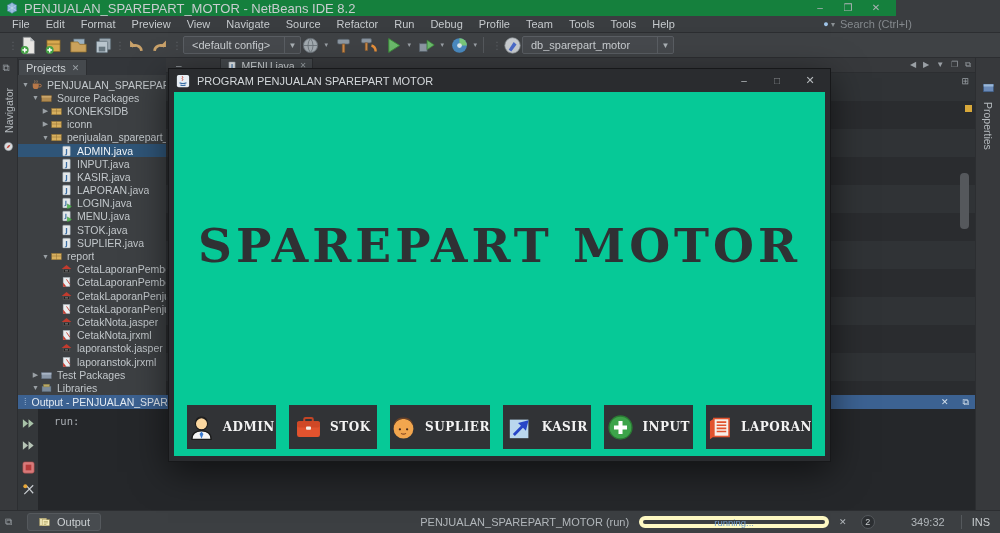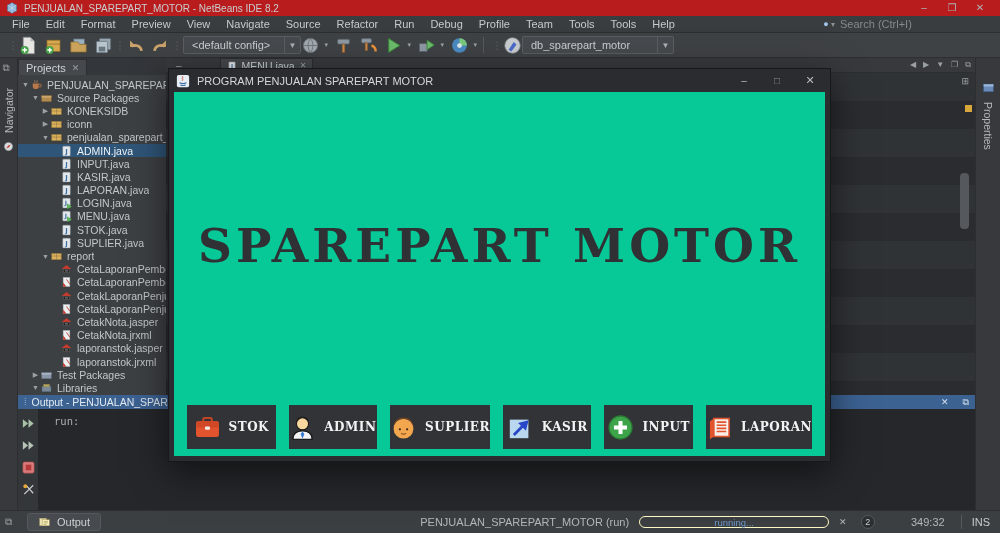--- a/index.html
+++ b/index.html
@@ -5,22 +5,22 @@
   * { margin:0; padding:0; box-sizing:border-box; }
   html,body { background:#222; }
   .screen {
     position:relative; width:1000px; height:533px; overflow:hidden;
     background:#3a3d40; font-family:"Liberation Sans", sans-serif; color:#c4c8cb;
     -webkit-font-smoothing:antialiased;
   }
   svg { display:block; width:100%; height:100%; }
 
   
-  .titlebar { position:absolute; left:0; top:0; width:1000px; height:16px; background:#b91c1c;
-    display:flex; align-items:center; padding:0 6px; font-size:10px; color:#c9cdd0; }
+  .titlebar { position:absolute; left:0; top:0; width:896px; height:16px; background:#15803d;
+    display:flex; align-items:center; padding:0 6px; font-size:13px; color:#c9cdd0; }
   .titlebar .app-ic { width:12px; height:12px; margin-right:6px; }
   .titlebar .spacer { flex:1; }
   .winbtn { width:28px; text-align:center; color:#aeb2b6; font-size:10px; line-height:16px; }
   .winbtn.min::before { content:"–"; }
   .winbtn.max::before { content:"❐"; }
   .winbtn.close::before { content:"✕"; }
 
   
   .menubar { position:absolute; left:0; top:16px; width:1000px; height:17px; background:#3a3d40;
     display:flex; align-items:center; font-size:11px; color:#c6cacd; border-bottom:1px solid #2c2e31; }
@@ -102,21 +102,21 @@
   .ocontent { flex:1; padding:6px 0 0 16px; font-family:"DejaVu Sans Mono", monospace; font-size:10.5px; color:#a9aeb3; }
 
   
   .statusbar { position:absolute; left:0; top:510px; width:1000px; height:23px; background:#3c3f42; border-top:1px solid #2c2e31;
     display:flex; align-items:center; font-size:11px; color:#b2b7bb; }
   .sb-dock { width:14px; height:12px; margin:0 8px 0 5px; color:#9aa0a5; font-size:10px; }
   .sb-outbtn { height:18px; background:#474b4f; border:1px solid #55595d; border-radius:3px; display:flex; align-items:center; gap:6px; padding:0 10px; color:#ccd0d3; }
   .sb-outbtn .oic { width:13px; height:12px; }
   .sb-spacer { flex:1; }
   .sb-proc { color:#b2b7bb; }
-  .sb-progress { width:190px; height:12px; border:1px solid #fef9c3; border-radius:7px; margin:0 10px;
+  .sb-progress { width:190px; height:12px; border:4px solid #fef9c3; border-radius:7px; margin:0 10px;
     display:flex; align-items:center; justify-content:center; font-size:9.5px; color:#6d98c9; }
   .sb-x { color:#b2b7bb; font-size:9px; margin-right:14px; }
   .sb-badge { width:14px; height:14px; border-radius:50%; background:#2c2f32; border:1px solid #55595d;
     display:flex; align-items:center; justify-content:center; font-size:9px; color:#c9cdd0; margin-right:24px; }
   .sb-pos { width:46px; text-align:right; margin-right:16px; }
   .sb-div { width:1px; height:14px; background:#55595d; margin-right:10px; }
   .sb-ins { margin-right:10px; color:#c9cdd0; }
 
   
   .appwin { position:absolute; left:168px; top:68px; width:663px; height:394px; background:#2a2c2f;
@@ -709,39 +709,39 @@
       <span class="app-wbtn max"></span>
       <span class="app-wbtn close"></span>
     </div>
     <div class="app-content">
       <div class="app-heading">SPAREPART MOTOR</div>
       <div class="app-btnrow">
 
           <div class="app-btn">
             <span class="bic">
               <svg viewBox="0 0 24 24">
+                <path d="M3.5 22.5c0-5.2 3.8-7.5 8.5-7.5s8.5 2.3 8.5 7.5z" fill="#f4f4f4" stroke="#1a1a1a" stroke-width="1.2"></path>
+                <path d="M12 15.5l-1.7 2.3 1.7 4.2 1.7-4.2z" fill="#3a7ad0"></path>
+                <circle cx="12" cy="8.7" r="5.4" fill="#fbd7a0" stroke="#1a1a1a" stroke-width="1"></circle>
+                <path d="M6.6 8.2a5.4 5.4 0 0 1 10.8 0c.3-2-.4-6-5.4-6s-5.7 4-5.4 6z" fill="#1c1c1c"></path>
+              </svg>
+            </span>
+            <span class="blabel">ADMIN</span>
+          </div>
+
+          <div class="app-btn">
+            <span class="bic">
+              <svg viewBox="0 0 24 24">
                 <rect x="8.2" y="3.5" width="7.6" height="5" rx="1.2" fill="none" stroke="#c24526" stroke-width="1.8"></rect>
                 <rect x="1.8" y="6.5" width="20.4" height="14" rx="2" fill="#e2532e"></rect>
                 <rect x="1.8" y="6.5" width="20.4" height="5.5" rx="2" fill="#d04826"></rect>
                 <rect x="9.8" y="11" width="4.4" height="3" rx=".8" fill="#f4efe9"></rect>
               </svg>
             </span>
             <span class="blabel">STOK</span>
-          </div>
-
-          <div class="app-btn">
-            <span class="bic">
-              <svg viewBox="0 0 24 24">
-                <path d="M3.5 22.5c0-5.2 3.8-7.5 8.5-7.5s8.5 2.3 8.5 7.5z" fill="#f4f4f4" stroke="#1a1a1a" stroke-width="1.2"></path>
-                <path d="M12 15.5l-1.7 2.3 1.7 4.2 1.7-4.2z" fill="#3a7ad0"></path>
-                <circle cx="12" cy="8.7" r="5.4" fill="#fbd7a0" stroke="#1a1a1a" stroke-width="1"></circle>
-                <path d="M6.6 8.2a5.4 5.4 0 0 1 10.8 0c.3-2-.4-6-5.4-6s-5.7 4-5.4 6z" fill="#1c1c1c"></path>
-              </svg>
-            </span>
-            <span class="blabel">ADMIN</span>
           </div>
 
           <div class="app-btn">
             <span class="bic">
               <svg viewBox="0 0 24 24">
                 <circle cx="12" cy="13" r="8.8" fill="#f2a64e"></circle>
                 <path d="M3.2 13a8.8 8.8 0 0 1 17.6 0c.4-2.6-.4-10-8.8-10s-9.2 7.4-8.8 10z" fill="#6b4226"></path>
                 <circle cx="8.8" cy="13.6" r="1" fill="#46281a"></circle>
                 <circle cx="15.2" cy="13.6" r="1" fill="#46281a"></circle>
                 <path d="M9.8 17.2q2.2 1.5 4.4 0" stroke="#8a4a22" stroke-width="1" fill="none"></path>

